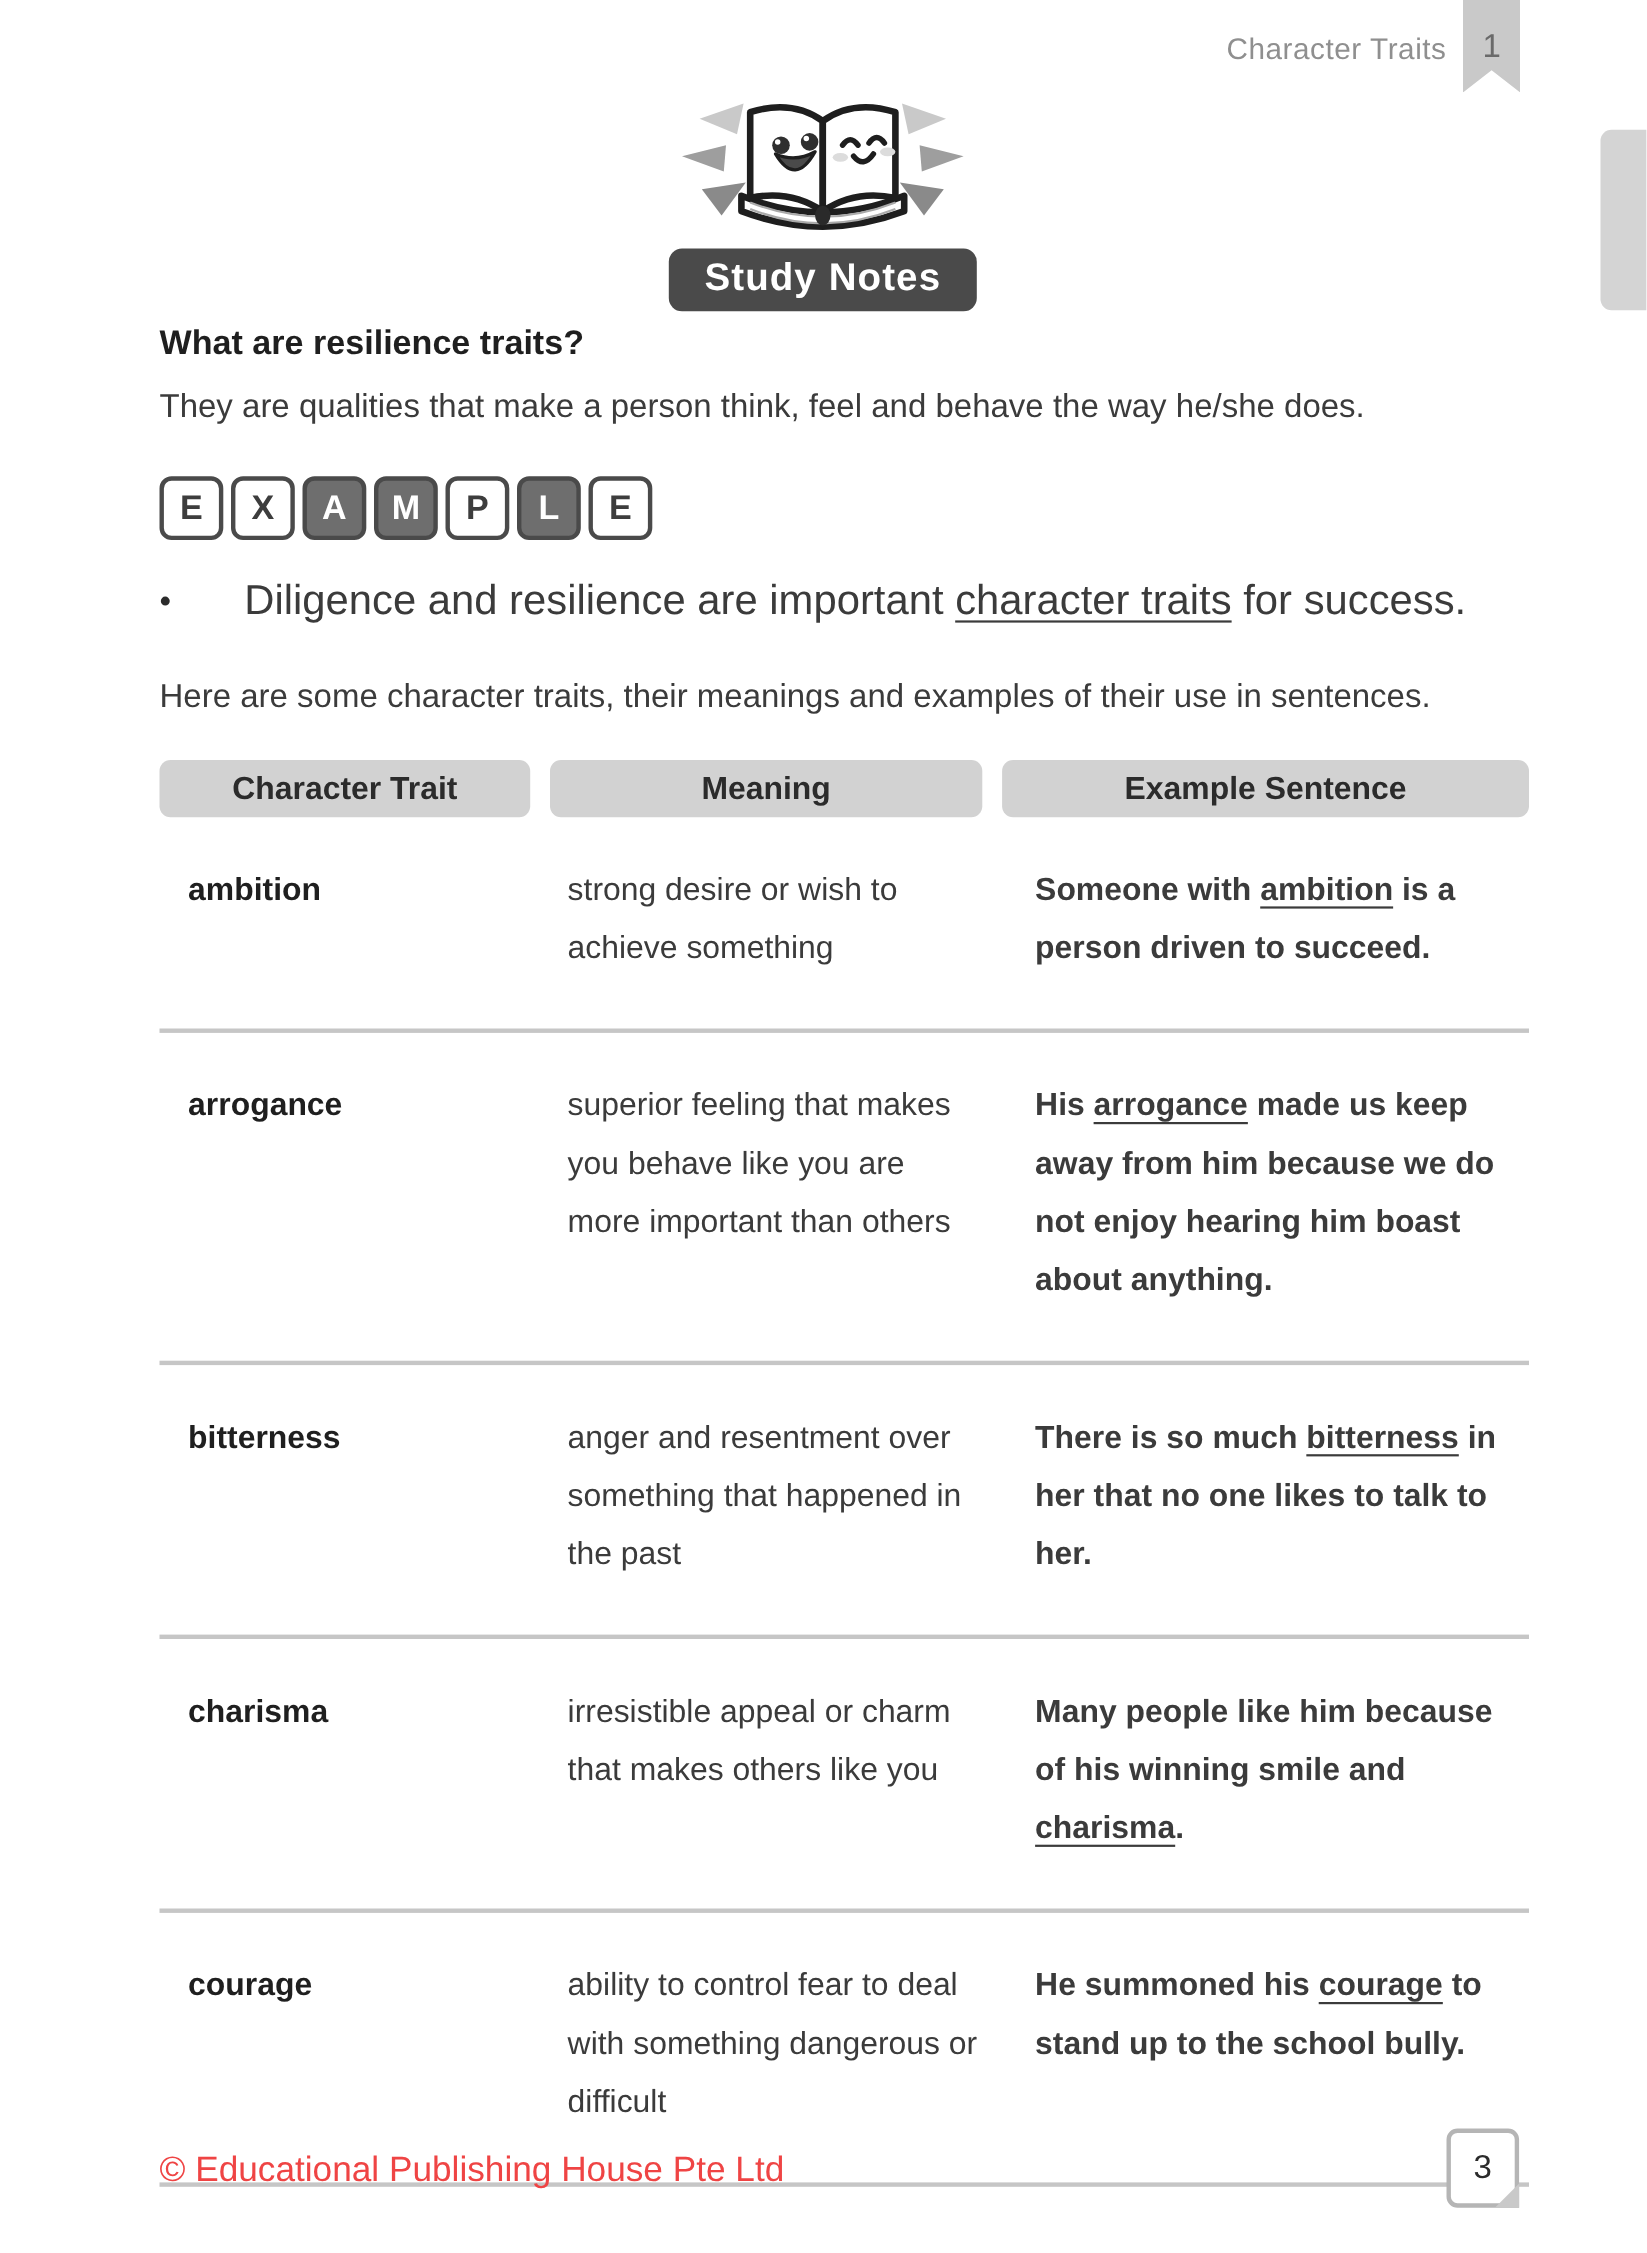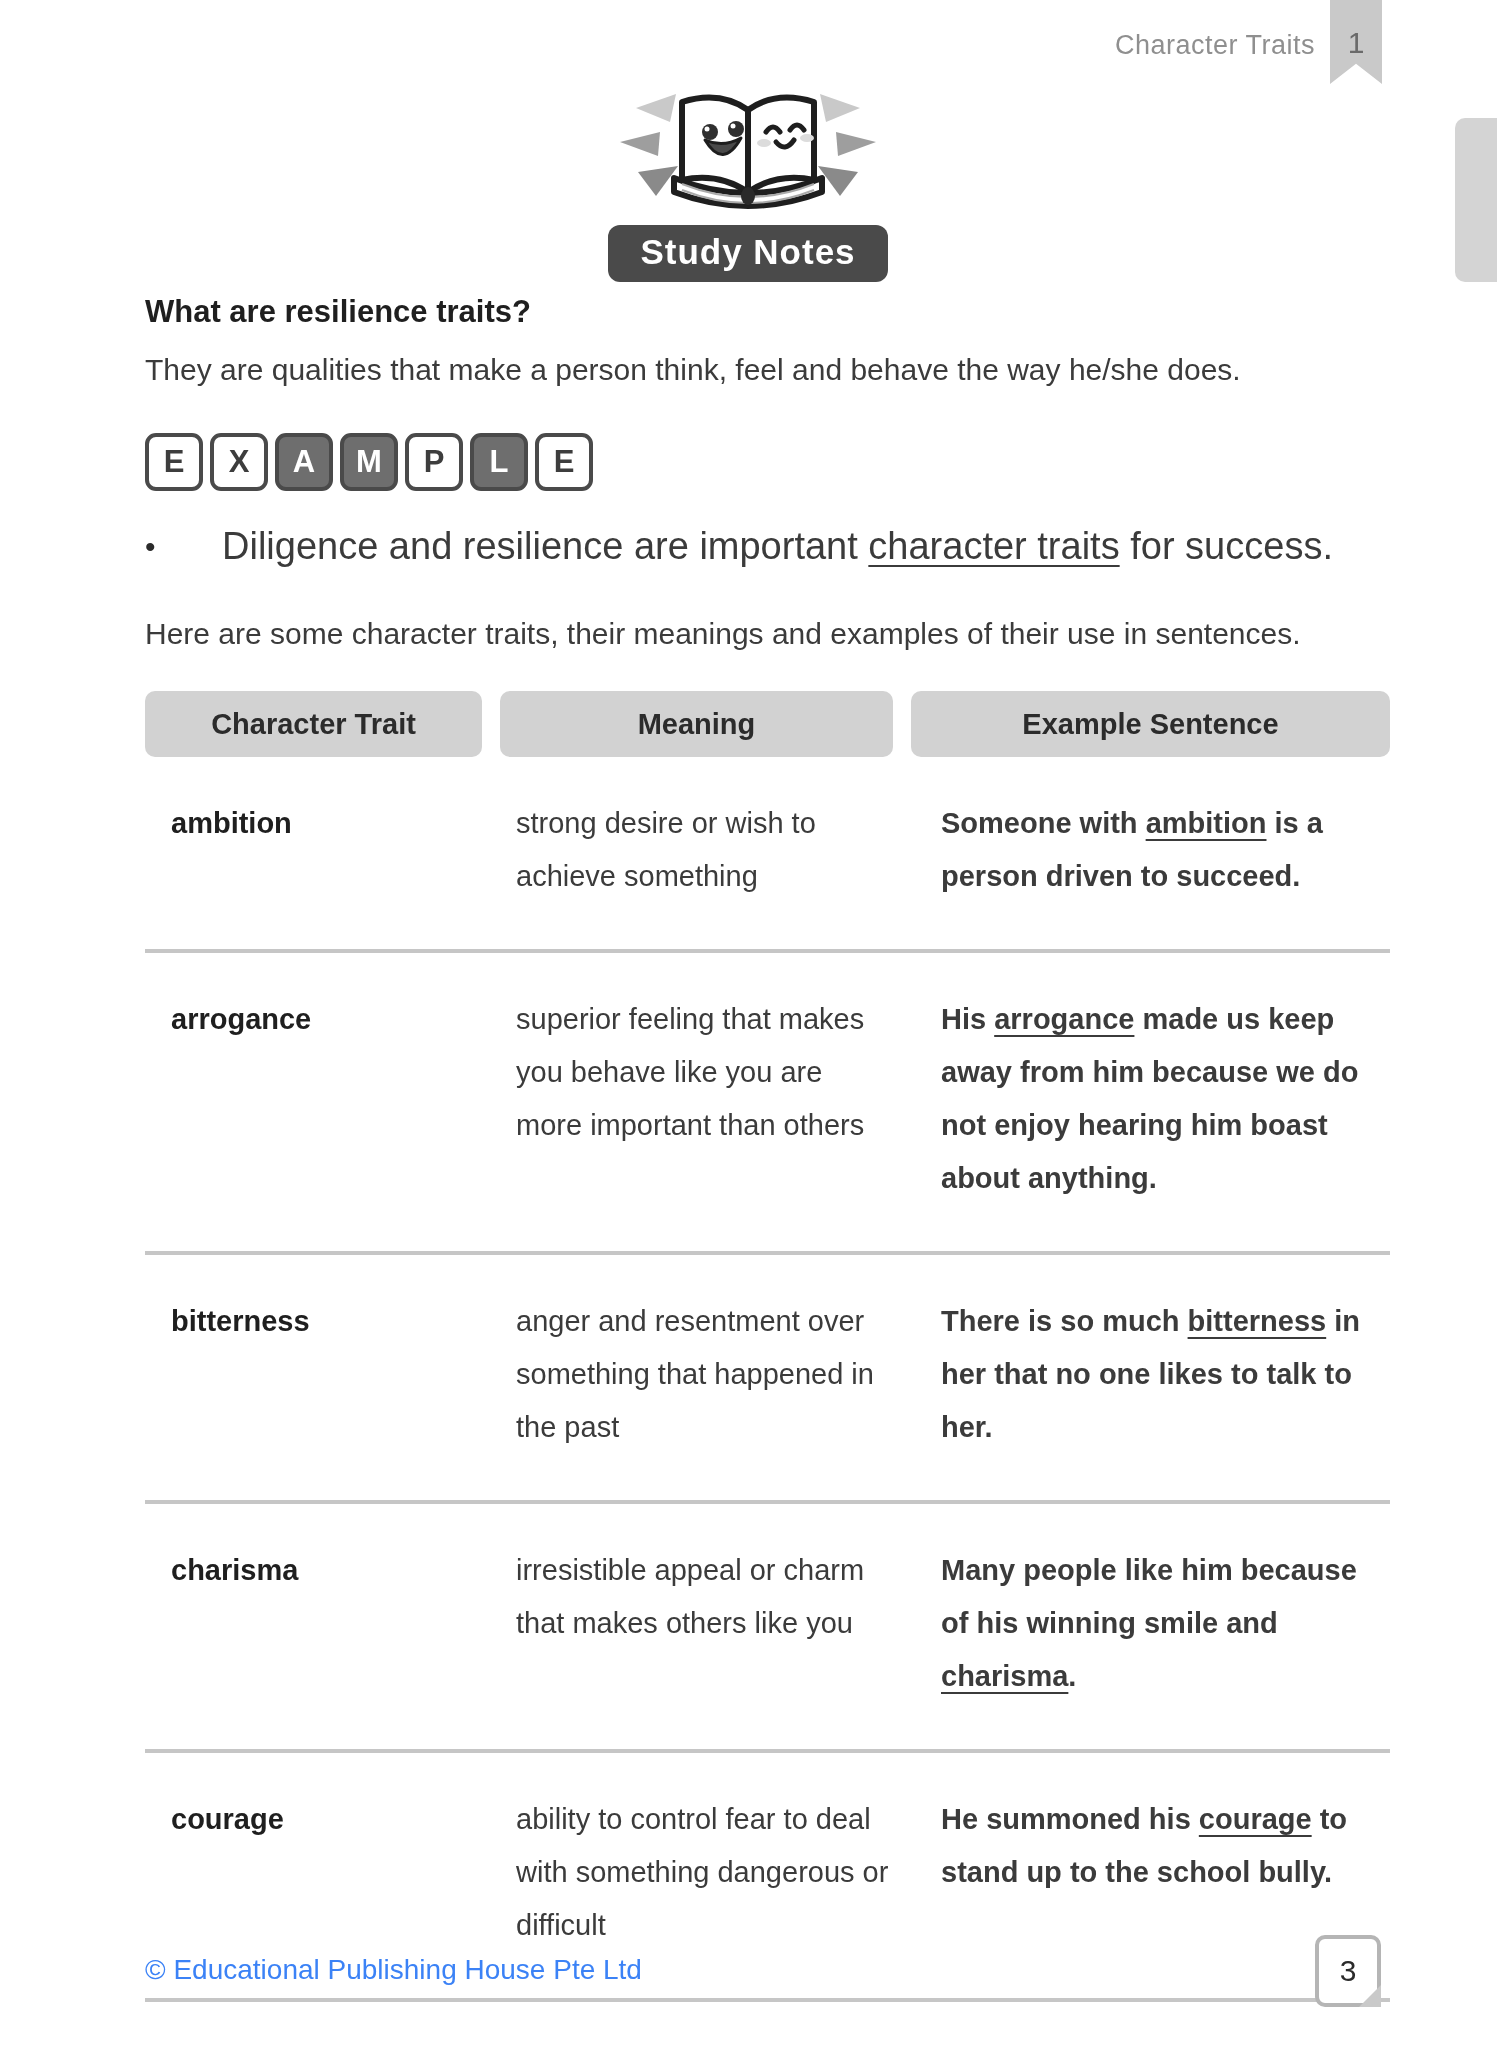--- a/index.html
+++ b/index.html
@@ -35,30 +35,30 @@
   .bullet-glyph{width:77px;font-size:30px;line-height:55px;color:#2b2b2b;}
   .bullet-text{flex:1;font-size:38px;line-height:55px;}
 
   .lead-in{width:1250px;margin-bottom:30px;}
 
   .u{text-decoration:underline;text-underline-offset:6px;text-decoration-thickness:2px;}
 
   
   .trait-table{margin-top:26px;}
   .t-head,.t-row{display:grid;grid-template-columns:337px 393px 479px;column-gap:18px;}
-  .pill{background:#d2d2d2;border-radius:10px;height:66px;display:flex;align-items:center;justify-content:center;
+  .pill{background:#d2d2d2;border-radius:10px;height:52px;display:flex;align-items:center;justify-content:center;
         font-size:29px;font-weight:bold;color:#2b2b2b;}
   .t-row{padding:40px 0 46px 0;border-bottom:4px solid #c6c6c6;}
   .cell{font-size:29px;line-height:53px;color:#3b3b3b;}
   .cell.trait{font-weight:bold;color:#1f1f1f;padding-left:26px;}
   .cell.meaning{padding-left:16px;}
   .cell.example{padding-left:30px;font-weight:bold;}
 
   
-  .copyright{position:absolute;left:145px;top:1954px;font-size:28px;color:#3b82f6;}
+  .copyright{position:absolute;left:145px;top:1954px;font-size:32px;color:#ef4444;}
   .page-num-box{position:absolute;left:1315px;top:1935px;width:58px;height:64px;background:#ffffff;
                 border:4px solid #b5b5b5;border-radius:10px 10px 0 10px;
                 display:flex;align-items:center;justify-content:center;
                 font-size:30px;color:#2b2b2b;}
   .page-num-box::after{content:"";position:absolute;right:-4px;bottom:-4px;width:0;height:0;
                 border-style:solid;border-width:0 0 22px 22px;border-color:transparent transparent #c9c9c9 transparent;}
 </style>
 </head>
 <body>
 

